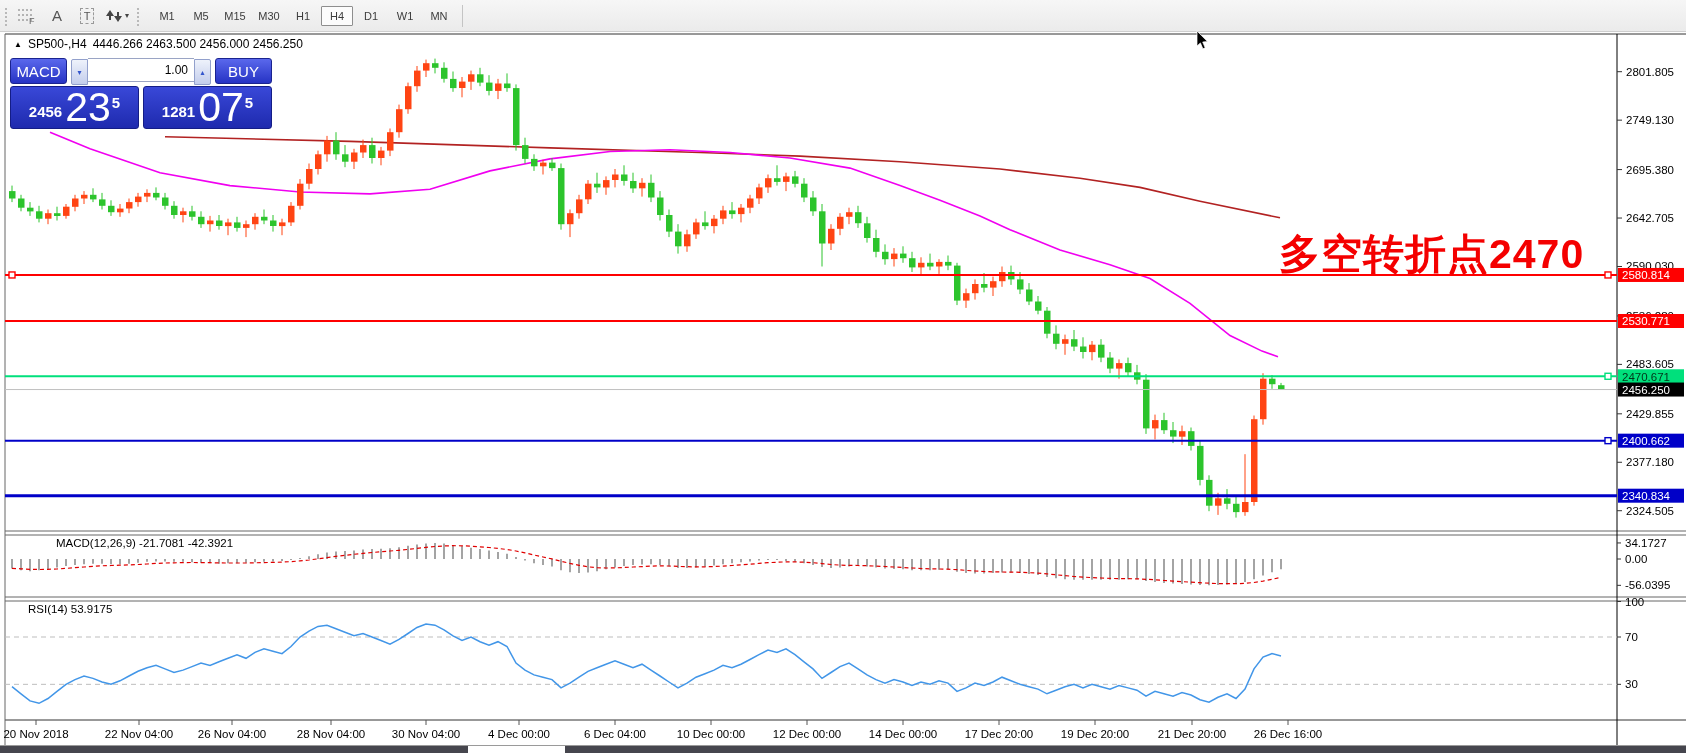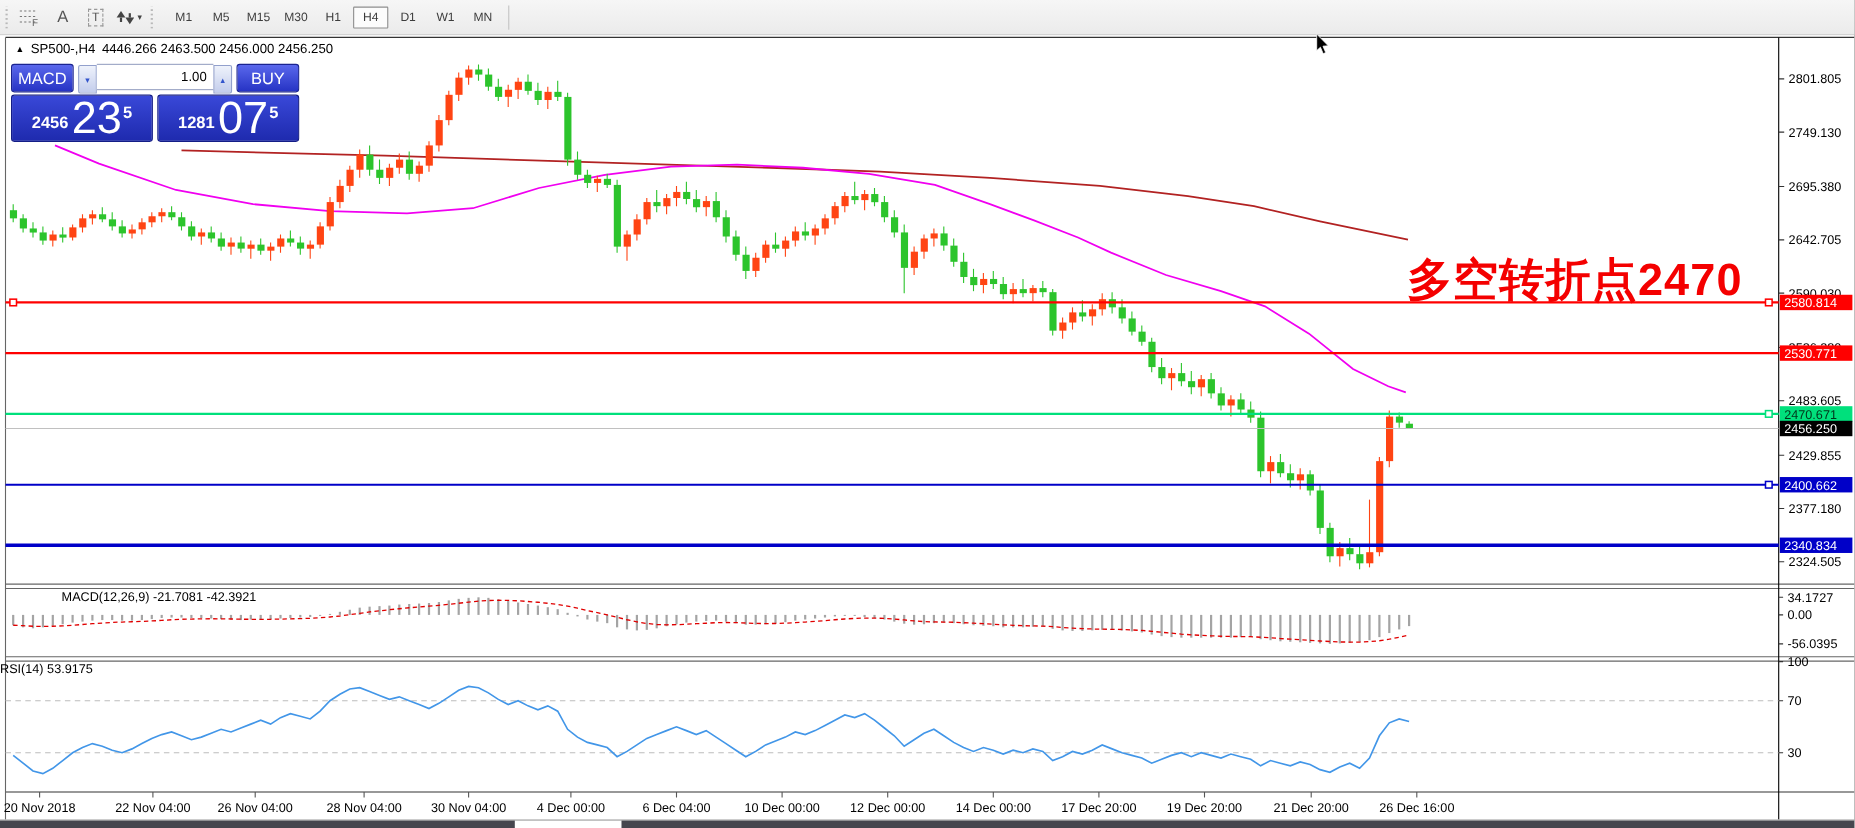--- a/index.html
+++ b/index.html
@@ -122,21 +122,21 @@
         <span class="p-small">1281</span>
         <span class="p-big">07</span>
         <span class="p-sup">5</span>
       </div>
     </div>
   </div>
 
   <div class="annotation">多空转折点2470</div>
 
   <div class="pane-label" style="left:12px;top:537px;padding-left:44px;">MACD(12,26,9) -21.7081 -42.3921</div>
-  <div class="pane-label" style="left:0;top:603px;text-align:right;">RSI(14) 53.9175</div>
+  <div class="pane-label" style="left:28px;top:603px;text-align:right;">RSI(14) 53.9175</div>
 
   <svg class="chart" id="svg" width="1686" height="753">
       <defs>
         <clipPath id="mainclip">
           <rect x="5" y="34" width="1612" height="496"></rect>
         </clipPath>
       </defs>
       <line x1="5" y1="34" x2="1686" y2="34" stroke="#333" stroke-width="1"></line>
       <line x1="5" y1="531" x2="1686" y2="531" stroke="#666" stroke-width="1"></line>
       <line x1="5" y1="535" x2="1686" y2="535" stroke="#666" stroke-width="1"></line>

